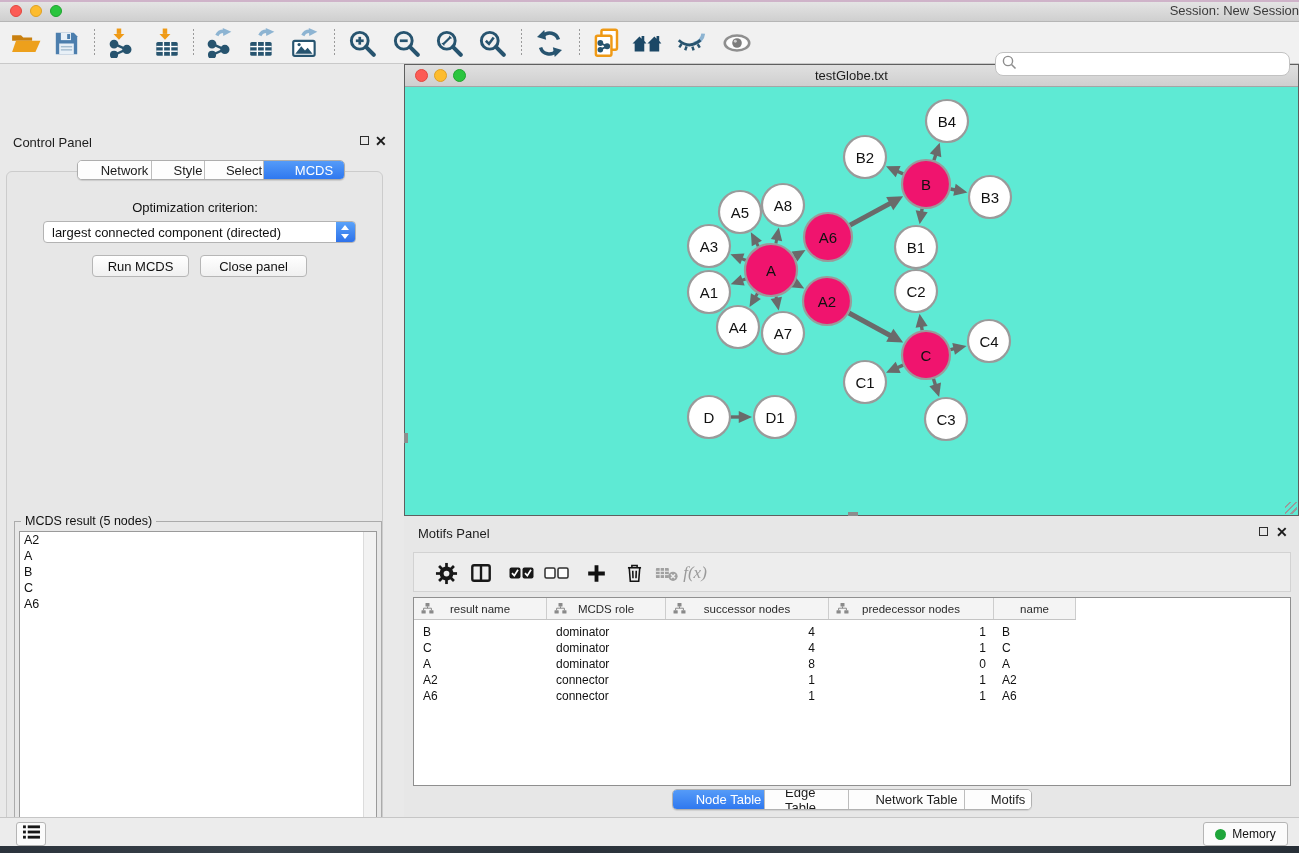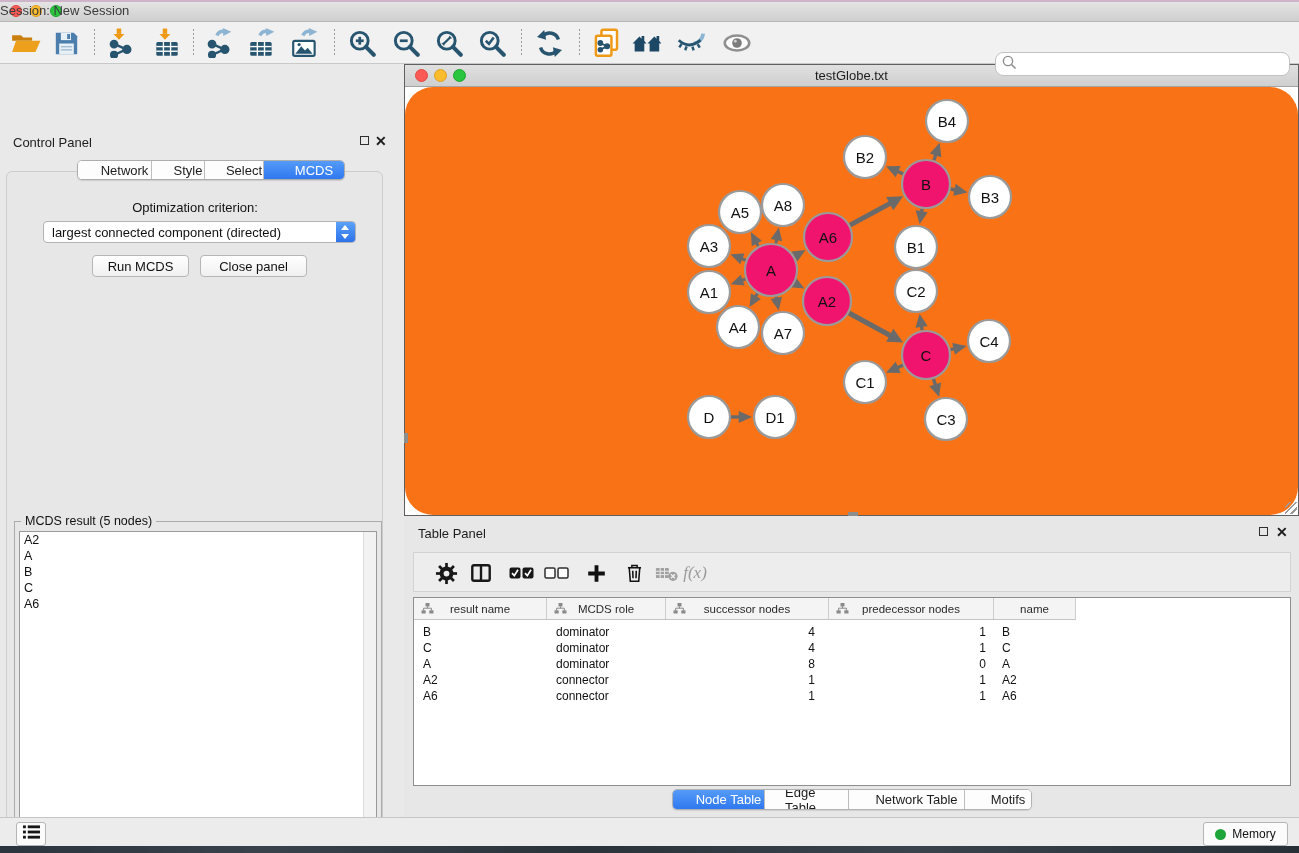--- a/index.html
+++ b/index.html
@@ -3,21 +3,21 @@
 <meta charset="utf-8">
 <style>
   * { margin:0; padding:0; box-sizing:border-box; }
   html,body { width:1299px; height:853px; overflow:hidden; }
   body { font-family:"Liberation Sans", sans-serif; background:#e9e9e9; position:relative; }
 
   
   .top-accent { position:absolute; left:0; top:0; width:1299px; height:2px; background:#cfb3c9; z-index:9; }
   .titlebar { position:absolute; left:0; top:0; width:1299px; height:22px;
     background:linear-gradient(#e6e6e6,#cfcfcf); border-bottom:1px solid #b6b6b6; z-index:5; }
-  .titlebar .title { position:absolute; left:0; right:0; top:3px; text-align:left;
+  .titlebar .title { position:absolute; left:0; right:0; top:3px; text-align:right;
     font-size:13px; color:#3b3b3b; }
   .lights { position:absolute; left:10px; top:5px; display:flex; gap:8px; }
   .light { width:12px; height:12px; border-radius:50%; }
   .light.red { background:#fc5b55; border:1px solid #e2463f; }
   .light.yellow { background:#fdbc2e; border:1px solid #dfa023; }
   .light.green { background:#2ac53e; border:1px solid #1fa42f; }
 
   
   .toolbar { position:absolute; left:0; top:22px; width:1299px; height:42px;
     background:#f1f1f1; border-bottom:1px solid #c9c9c9; z-index:5; }
@@ -67,21 +67,21 @@
     background:#f2f2f2; border-left:1px solid #dcdcdc; }
 
   
   .net-window { position:absolute; left:404px; top:64px; width:895px; height:452px;
     border:1px solid #5f5f5f; background:#fff; }
   .net-titlebar { position:absolute; left:0; top:0; right:0; height:22px;
     background:linear-gradient(#e0e0e0,#cfcfcf); border-bottom:1px solid #a5a5a5; }
   .net-titlebar .title { position:absolute; left:0; right:0; top:3px; text-align:center; font-size:13px; color:#1c1c1c; }
   .net-lights { position:absolute; left:10px; top:4px; display:flex; gap:6px; }
   .net-lights .light { width:13px; height:13px; }
-  .net-canvas { position:absolute; left:0; top:22px; right:0; bottom:0; background:#f97316;border-radius:28px; }
+  .net-canvas { position:absolute; left:0; top:22px; right:0; bottom:0; background:#5eead4; }
   .grip { position:absolute; right:1px; bottom:1px; width:12px; height:12px;
     background:repeating-linear-gradient(135deg, transparent 0 3px, #9a9a9a 3px 4.5px); }
   .dash-left { position:absolute; left:-1px; top:368px; width:4px; height:10px; background:#8d8d8d; }
   .dash-bottom { position:absolute; left:443px; bottom:-1px; width:10px; height:4px; background:#8d8d8d; }
 
   
   .table-panel { position:absolute; left:404px; top:516px; width:895px; height:301px; background:#e7e7e7; }
   .tp-header { position:absolute; left:14px; top:10px; font-size:13px; color:#1d1d1d; }
   .tp-toolbar { position:absolute; left:9px; top:36px; width:878px; height:40px;
     background:#ededed; border:1px solid #d2d2d2; }
@@ -480,21 +480,21 @@
     <text x="370" y="330.5" text-anchor="middle" dominant-baseline="central" font-family="Liberation Sans, sans-serif" font-size="15" fill="#111111">D1</text>
         </g>
       </svg>
   </div>
   <div class="dash-left"></div>
   <div class="dash-bottom"></div>
   <div class="grip"></div>
 </div>
 
 <div class="table-panel">
-  <div class="tp-header">Table Panel</div>
+  <div class="tp-header">Motifs Panel</div>
   <div class="panel-float" style="left:855px; top:11px;"></div>
   <div class="panel-close" style="left:872px; top:10px;">✕</div>
   <div class="tp-toolbar" id="tp-toolbar">
     <div class="tp-btn" style="left:266px;">
       <span class="fx">f(x)</span>
     </div>
   <div class="tp-btn" style="left: 17px;">
         <svg width="23" height="23" viewBox="0 0 24 24">
           <rect x="10.6" y="1" width="2.8" height="5.5" transform="rotate(0 12 12)" fill="#181818"></rect>
           <rect x="10.6" y="1" width="2.8" height="5.5" transform="rotate(45 12 12)" fill="#181818"></rect>

